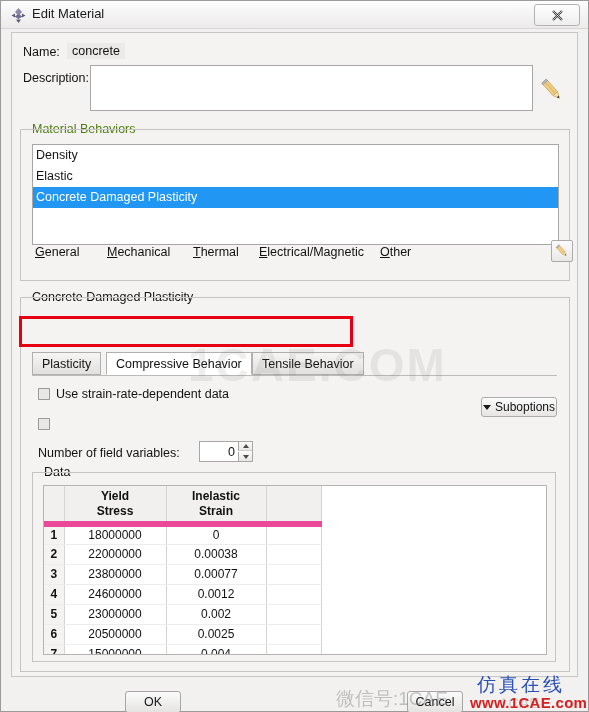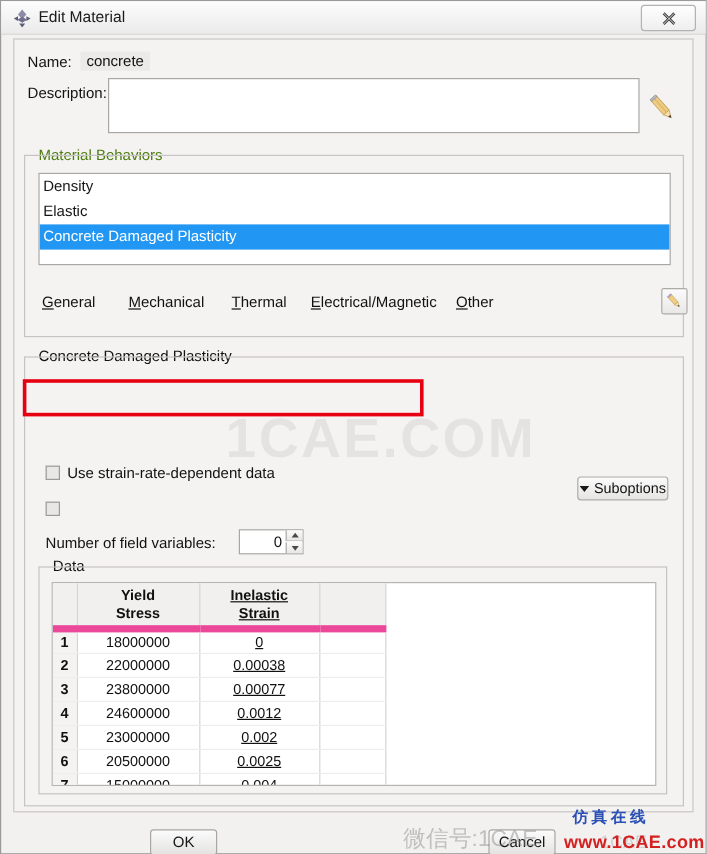--- a/index.html
+++ b/index.html
@@ -84,21 +84,21 @@
     position:absolute;left:8px;top:96px;width:550px;height:152px;
     border:1px solid #c6c4c2;
     box-sizing:border-box;
   }
   #mb-legend{
     position:absolute;left:16px;top:89px;
     background:#f4f3f2;padding:0 4px;
     font-size:12.5px;color:#4d7c0f;
   }
   #mb-list{
-    position:absolute;left:11px;top:14px;width:527px;height:77px;
+    position:absolute;left:11px;top:14px;width:527px;height:101px;
     background:#ffffff;border:1px solid #a9a7a5;
     box-sizing:border-box;
     overflow:hidden;
   }
   .mb-item{
     height:21px;line-height:21px;
     padding-left:3px;
     font-size:12.5px;color:#141414;
     cursor:default;
     white-space:nowrap;
@@ -247,21 +247,21 @@
     height:38px;
     border-bottom:6px solid #ec4899;
     line-height:15px;
   }
   table.dt td{height:20px;text-align:center;}
   .rownum{
     width:20px;background:#f4f3f2;font-weight:bold;text-align:center;
     border-right:1px solid #d6d4d2;
   }
   .colA{width:102px;}
-  .colB{width:100px;text-decoration:underline;}
+  .colB{width:100px;}
   .colPad{width:55px;border-right:1px solid #d6d4d2;}
 
   
   .btn{
     position:absolute;height:22px;
     background:linear-gradient(#fbfbfb,#e4e3e2);
     border:1px solid #a9a7a5;border-radius:3px;
     box-sizing:border-box;
     font-size:12.5px;color:#151515;
     display:flex;align-items:center;justify-content:center;
@@ -282,21 +282,21 @@
     margin-left:20px;
   }
   #wm-weixin{
     left:336px;top:686px;
     font-size:19px;
     color:rgba(130,130,130,0.45);
     white-space:nowrap;z-index:45;
   }
   #wm-cn{
     left:477px;top:672px;
-    font-size:13px;font-weight:bold;
+    font-size:19px;font-weight:normal;
     color:#2a4fb5;letter-spacing:3px;
     white-space:nowrap;z-index:46;
   }
   #wm-url{
     left:470px;top:694px;
     font-size:15px;font-weight:bold;
     color:#d32020;letter-spacing:0.3px;
     white-space:nowrap;z-index:46;
   }
   #wm-url-ghost{
@@ -375,20 +375,25 @@
             <polygon points="11.7,20.8 14.3,20.8 13,23" fill="#3b3b3b"></polygon>
             <rect x="10" y="2" width="6" height="2" fill="#c2a2c9" stroke="#8d8d96" stroke-width="0.6"></rect>
           </g>
         </svg>
       </div>
     </div>
 
     <span id="cdp-legend">Concrete Damaged Plasticity</span>
     <div id="cdp-group">
 
+      <div id="tabstrip">
+        <div class="tab" style="left:0px;">Plasticity</div>
+        <div class="tab active" style="left:74px;">Compressive Behavior</div>
+        <div class="tab" style="left:220px;">Tensile Behavior</div>
+      </div>
 
       <div class="chkrow" style="top:89px;">
         <span class="chk"></span><span class="chklabel">Use strain-rate-dependent data</span>
       </div>
       <div class="chkrow" style="top:119px;">
         <span class="chk"></span>
       </div>
 
       <div id="suboptions-btn">
         <span class="caret-dn"></span>

